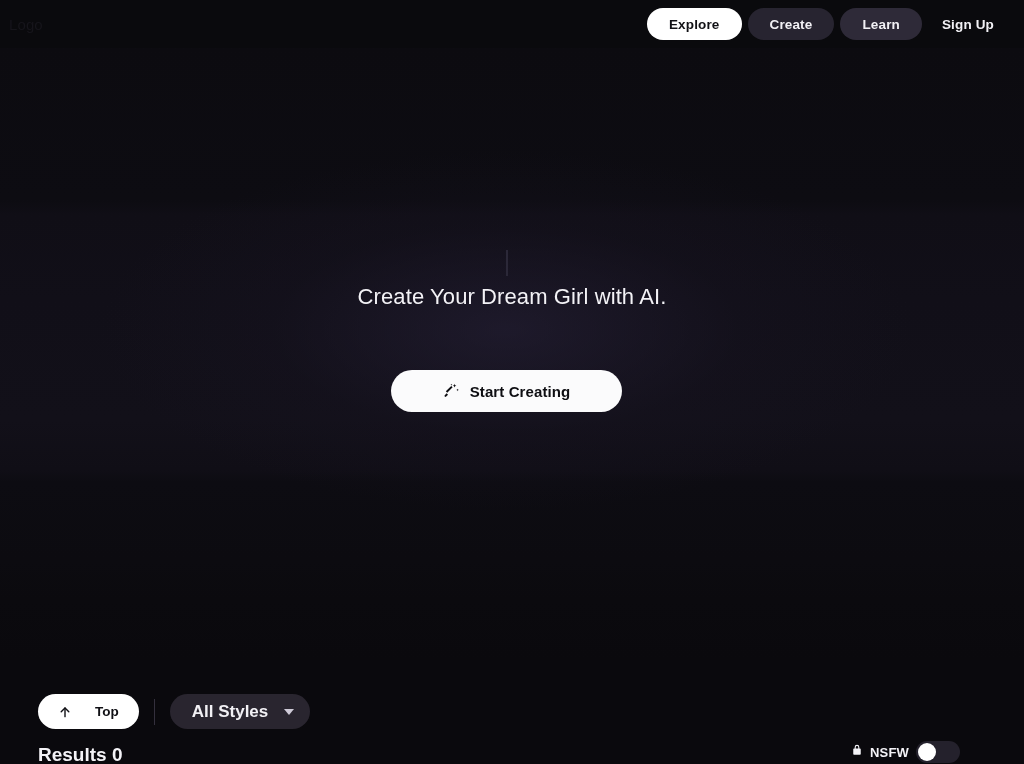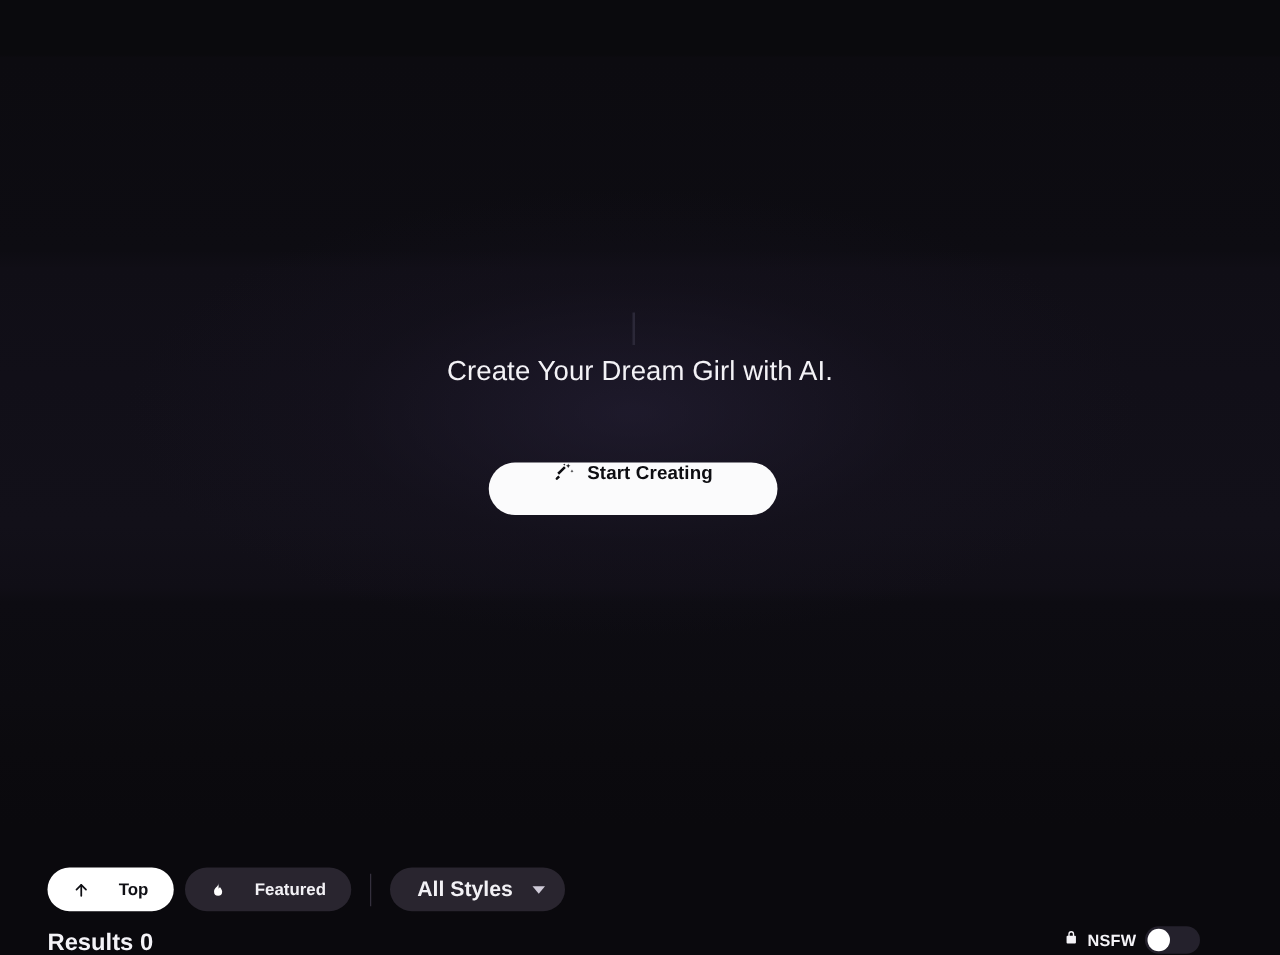--- a/index.html
+++ b/index.html
@@ -143,21 +143,21 @@
     position: absolute;
     top: 322px;
     left: 391px;
     width: 231px;
     height: 42px;
     background: #fbfbfc;
     color: #0e0e12;
     border: none;
     border-radius: 21px;
     display: flex;
-    align-items: flex-start;
+    align-items: center;
     justify-content: center;
     gap: 10px;
     font-size: 15px;
     font-weight: 700;
     cursor: pointer;
     font-family: "Liberation Sans", sans-serif;
     letter-spacing: 0.1px;
   }
 
   .cta svg { display: block; }
@@ -274,20 +274,44 @@
     height: 18px;
     border-radius: 50%;
     background: #ffffff;
   }
 </style>
 </head>
 <body>
 
 <div class="page">
 
+  <div class="header">
+
+    <div class="logo">Logo</div>
+
+    <div class="nav">
+
+      <button class="nav-btn active">
+        <span>Explore</span>
+      </button>
+
+      <button class="nav-btn dim">
+        <span>Create</span>
+      </button>
+
+      <button class="nav-btn dim2">
+        <span>Learn</span>
+      </button>
+
+      <button class="nav-btn plain">
+        <span>Sign Up</span>
+      </button>
+
+    </div>
+  </div>
 
   <div class="hero">
 
     <div class="hero-caret"></div>
 
     <div class="hero-title">Create Your Dream Girl with AI.</div>
 
     <button class="cta">
       <span>
         <svg width="17" height="17" viewBox="0 0 24 24" fill="#0e0e12">
@@ -307,28 +331,20 @@
     <button class="chip active">
       <span>
         <svg width="14" height="14" viewBox="0 0 24 24" fill="none" stroke="#101015" stroke-width="2.4" stroke-linecap="round" stroke-linejoin="round">
           <path d="M12 20V5"></path>
             <path d="M5.5 11.5 12 5l6.5 6.5"></path>
         </svg>
       </span>
       <span>Top</span>
     </button>
 
-    <button class="chip idle">
-      <span>
-        <svg width="13" height="14" viewBox="0 0 24 24" fill="#ffffff">
-          <path d="M12 1.5c.8 3.1-1.2 4.8-2.9 6.6C7.2 10.1 6 11.9 6 14.4A6 6 0 0 0 18 14.6c0-3.2-2-5.2-3.4-7.2-.4 1.2-1.1 1.9-2 2.3.6-3.1-.2-6.1-.6-8.2z"></path>
-        </svg>
-      </span>
-      <span>Featured</span>
-    </button>
 
 
     <div class="divider"></div>
 
     <button class="select">
       <span>All Styles</span>
       <span class="caret-down"></span>
     </button>
 
   </div>

